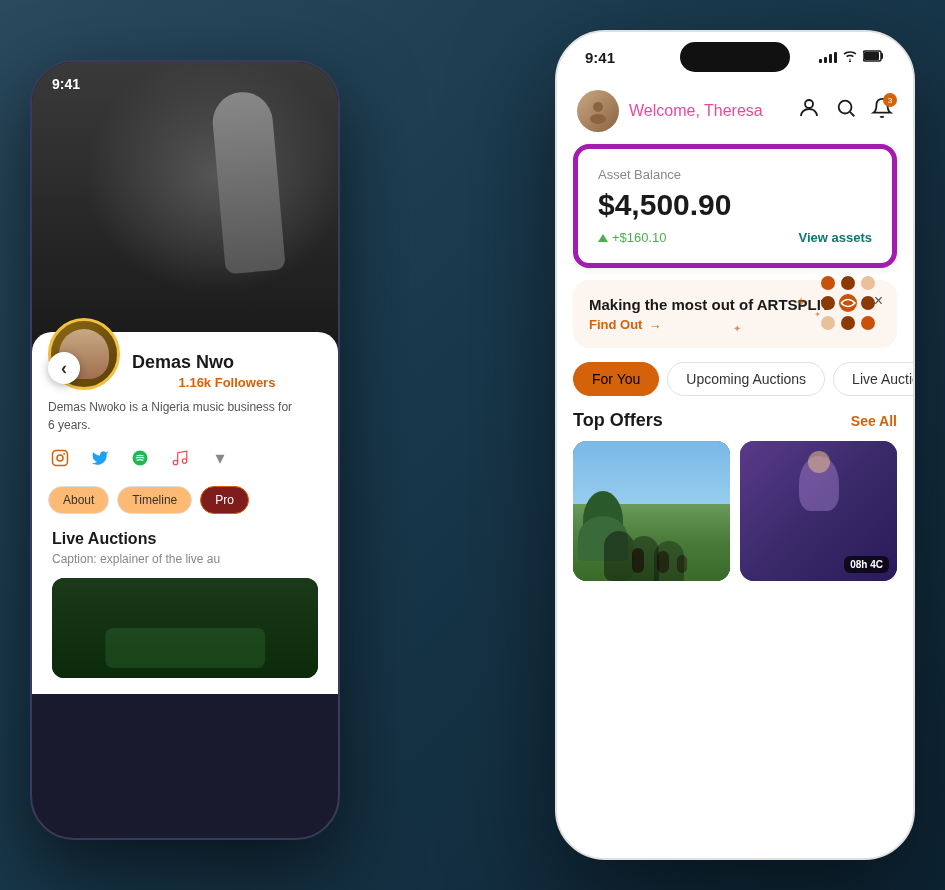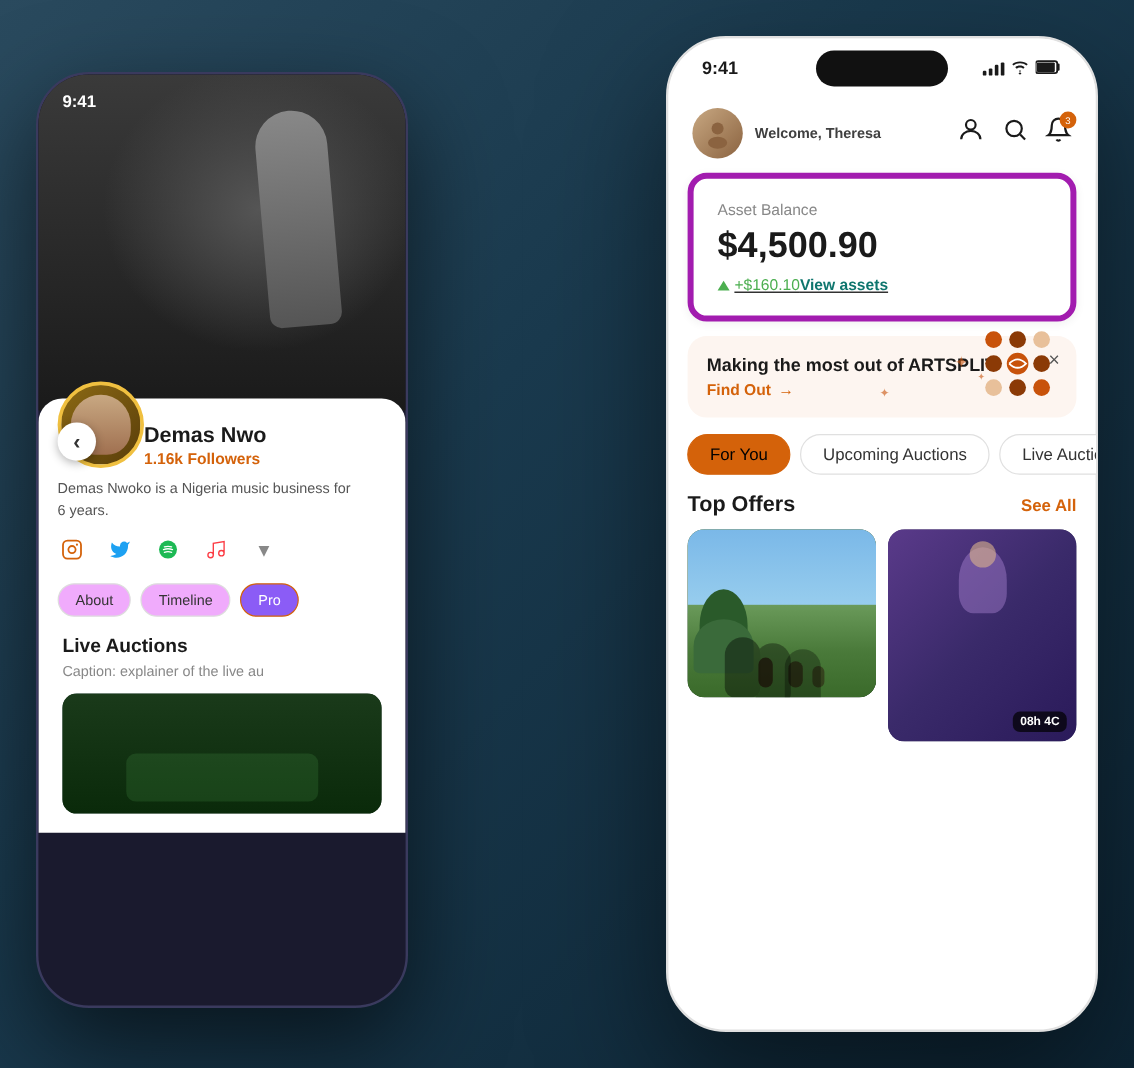--- a/index.html
+++ b/index.html
@@ -103,21 +103,21 @@
       top: 270px;
       left: 0; right: 0;
       background: white;
       border-radius: 20px 20px 0 0;
       padding: 16px;
     }
 
     .artist-avatar-row {
       display: flex;
       align-items: flex-start;
-      gap: 0;
+      gap: 12px;
       margin-bottom: 8px;
     }
 
     .artist-avatar {
       width: 72px;
       height: 72px;
       border-radius: 50%;
       background: linear-gradient(135deg, #8B6914 0%, #5a3e0a 100%);
       border: 3px solid #f0c040;
       flex-shrink: 0;
@@ -143,20 +143,21 @@
     .artist-name {
       font-size: 18px;
       font-weight: 700;
       color: #1a1a1a;
     }
 
     .artist-followers {
       font-size: 13px;
       color: #888;
       margin-top: 2px;
+      text-align: center;
     }
 
     .artist-followers span {
       color: #d4620a;
       font-weight: 600;
     }
 
     .artist-bio {
       font-size: 12px;
       color: #555;
@@ -187,25 +188,25 @@
       gap: 8px;
       margin-bottom: 16px;
     }
 
     .profile-tab {
       padding: 6px 14px;
       border: 1px solid #ddd;
       border-radius: 20px;
       font-size: 12px;
       color: #333;
-      background: #f0abfc;
+      background: #fdba74;
     }
 
     .profile-tab.active {
-      background: #8b5cf6;
+      background: #7f1d1d;
       color: white;
       border-color: #d4620a;
     }
 
     .live-auctions-section {
       padding: 0 4px;
     }
 
     .live-auctions-title {
       font-size: 16px;
@@ -310,23 +311,23 @@
       align-items: center;
       justify-content: center;
       flex-shrink: 0;
     }
 
     .welcome-text {
       flex: 1;
     }
 
     .welcome-title {
-      font-size: 12px;
-      font-weight: 700;
-      color: #404040;
+      font-size: 16px;
+      font-weight: 400;
+      color: #ec4899;
     }
 
     .header-actions {
       display: flex;
       gap: 14px;
       align-items: center;
     }
 
     .header-icon {
       font-size: 22px;
@@ -369,21 +370,21 @@
     .asset-amount {
       font-size: 30px;
       font-weight: 700;
       color: #1a1a1a;
       margin-bottom: 8px;
     }
 
     .asset-footer {
       display: flex;
       align-items: center;
-      text-decoration: underline;
+      justify-content: space-between;
     }
 
     .asset-change {
       display: flex;
       align-items: center;
       gap: 4px;
       font-size: 13px;
       color: #4caf50;
       font-weight: 500;
     }
@@ -783,21 +784,21 @@
 
         <div style="position:absolute; bottom:30px; left:10px; width:40px; height:60px; background: #2a5a2a; border-radius: 50% 50% 10% 10%;"></div>
         <div style="position:absolute; bottom:20px; left:5px; width:50px; height:45px; background: #3a6a3a; border-radius: 50% 50% 10% 10%;"></div>
 
         <div style="position:absolute; bottom:8px; left:50%; width:12px; height:25px; background: rgba(40,20,10,0.7); border-radius: 6px; transform:translateX(-20px);"></div>
         <div style="position:absolute; bottom:8px; left:50%; width:12px; height:22px; background: rgba(40,20,10,0.6); border-radius: 6px; transform:translateX(5px);"></div>
         <div style="position:absolute; bottom:8px; left:50%; width:10px; height:18px; background: rgba(40,20,10,0.5); border-radius: 5px; transform:translateX(25px);"></div>
       </div>
     </div>
 
-    <div class="offer-card offer-card-right" style="height: 177px; width:95px; flex-shrink:0;">
+    <div class="offer-card offer-card-right" style="height: 140px; width:95px; flex-shrink:0;">
       <div style="position:absolute; inset:0; background: linear-gradient(135deg, #5a3a8a 0%, #3a2a6a 50%, #2a1a5a 100%);"></div>
 
       <div style="position:absolute; top:15px; left:50%; transform:translateX(-50%); width:40px; height:55px; background:rgba(180,140,220,0.4); border-radius:50% 50% 30% 30%;"></div>
       <div style="position:absolute; top:10px; left:50%; transform:translateX(-50%); width:22px; height:22px; background:rgba(220,180,140,0.6); border-radius:50%;"></div>
       <div class="timer-badge">08h 4C</div>
     </div>
   </div>
 </div>
 
 </body></html>

